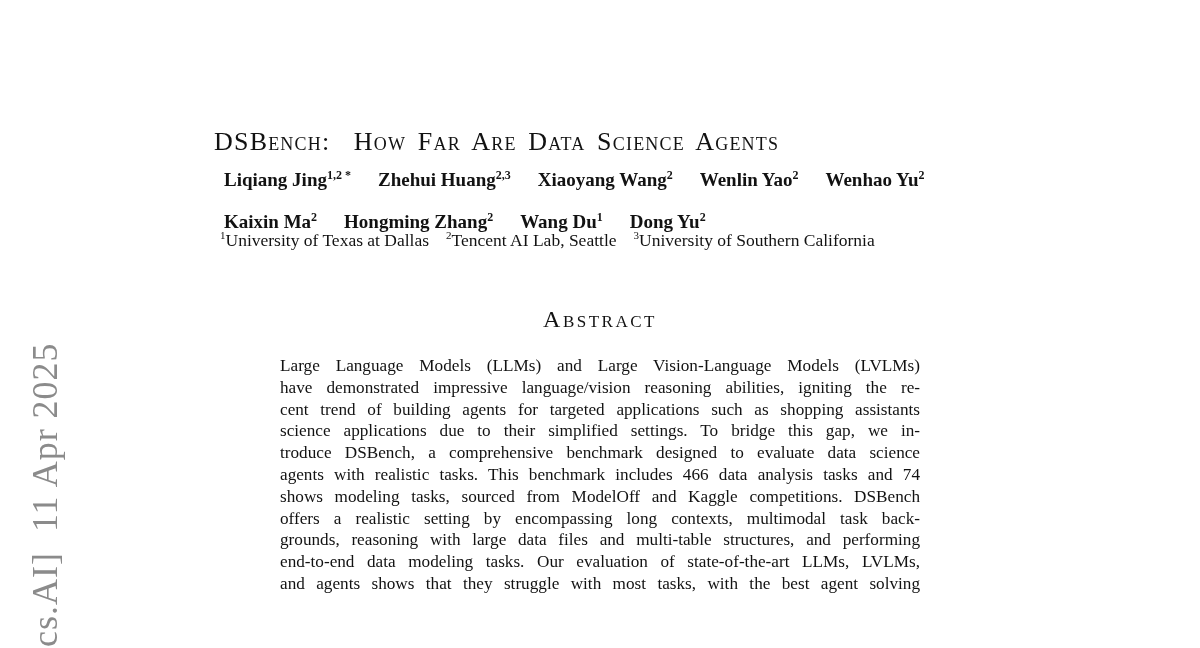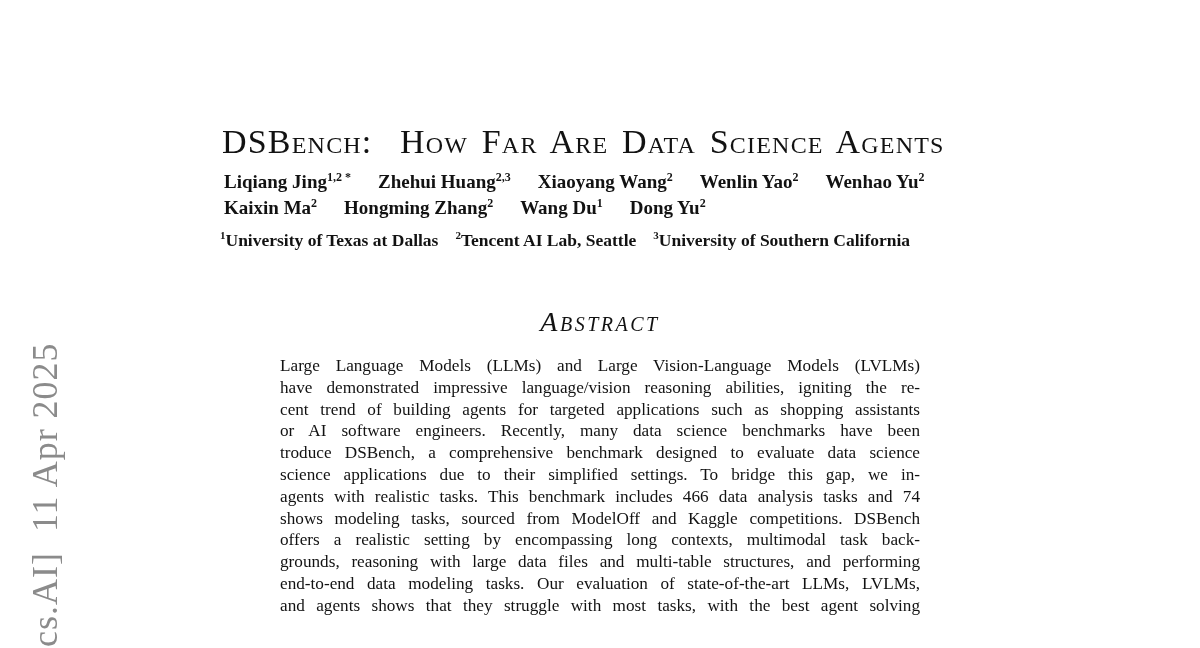--- a/index.html
+++ b/index.html
@@ -22,66 +22,64 @@
     transform: rotate(-90deg);
     font-size: 36px;
     letter-spacing: 1px;
     white-space: pre;
     color: #8b8b8b;
   }
 
   
   .title {
     position: absolute;
-    left: 222px;
+    left: 214px;
     top: 44px;
-    font-size: 34px;
+    font-size: 26px;
     font-variant: small-caps;
     letter-spacing: 1.2px;
     word-spacing: 4px;
     line-height: 39px;
     white-space: pre;
   }
 
   
   .authors {
     position: absolute;
     left: 224px;
-    top: 167px;
+    top: 157px;
     font-size: 19px;
     font-weight: bold;
-    line-height: 20px;
+    line-height: 37px;
     white-space: nowrap;
   }
   .author { margin-right: 27px; }
   .author sup { font-size: 12px; font-weight: bold; }
 
   
   .affils {
     position: absolute;
     left: 220px;
     top: 229px;
     font-size: 17.5px;
     white-space: nowrap;
-    font-weight: bold;
   }
   .affil { margin-right: 17px; }
   .affil sup { font-size: 11px; }
 
   
   .abs-head {
     position: absolute;
     left: 280px;
     top: 306px;
     width: 640px;
     text-align: center;
     font-variant: small-caps;
-    font-size: 28px;
+    font-size: 24px;
     letter-spacing: 2.5px;
-    font-style: italic;
   }
   .abstract {
     position: absolute;
     left: 280px;
     top: 355px;
     width: 640px;
     font-size: 17.2px;
     line-height: 21.8px;
   }
   .abs-line {
@@ -109,23 +107,22 @@
   </div>
 
   <div class="affils"><span class="affil"><sup>1</sup><span>University of Texas at Dallas</span></span><span class="affil"><sup>2</sup><span>Tencent AI Lab, Seattle</span></span><span class="affil"><sup>3</sup><span>University of Southern California</span></span></div>
 
   <div class="abs-head">Abstract</div>
 
   <div class="abstract">
       <div class="abs-line">Large Language Models (LLMs) and Large Vision-Language Models (LVLMs)</div>
       <div class="abs-line">have demonstrated impressive language/vision reasoning abilities, igniting the re-</div>
       <div class="abs-line">cent trend of building agents for targeted applications such as shopping assistants</div>
-      <div class="abs-line">or AI software engineers. Recently, many data science benchmarks have been</div>
+      <div class="abs-line">science applications due to their simplified settings. To bridge this gap, we in-</div>
       <div class="abs-line">troduce DSBench, a comprehensive benchmark designed to evaluate data science</div>
-      <div class="abs-line">science applications due to their simplified settings. To bridge this gap, we in-</div>
       <div class="abs-line">agents with realistic tasks. This benchmark includes 466 data analysis tasks and 74</div>
       <div class="abs-line">shows modeling tasks, sourced from ModelOff and Kaggle competitions. DSBench</div>
       <div class="abs-line">offers a realistic setting by encompassing long contexts, multimodal task back-</div>
       <div class="abs-line">grounds, reasoning with large data files and multi-table structures, and performing</div>
       <div class="abs-line">end-to-end data modeling tasks. Our evaluation of state-of-the-art LLMs, LVLMs,</div>
       <div class="abs-line">and agents shows that they struggle with most tasks, with the best agent solving</div>
     </div>
 
 </div>
 

